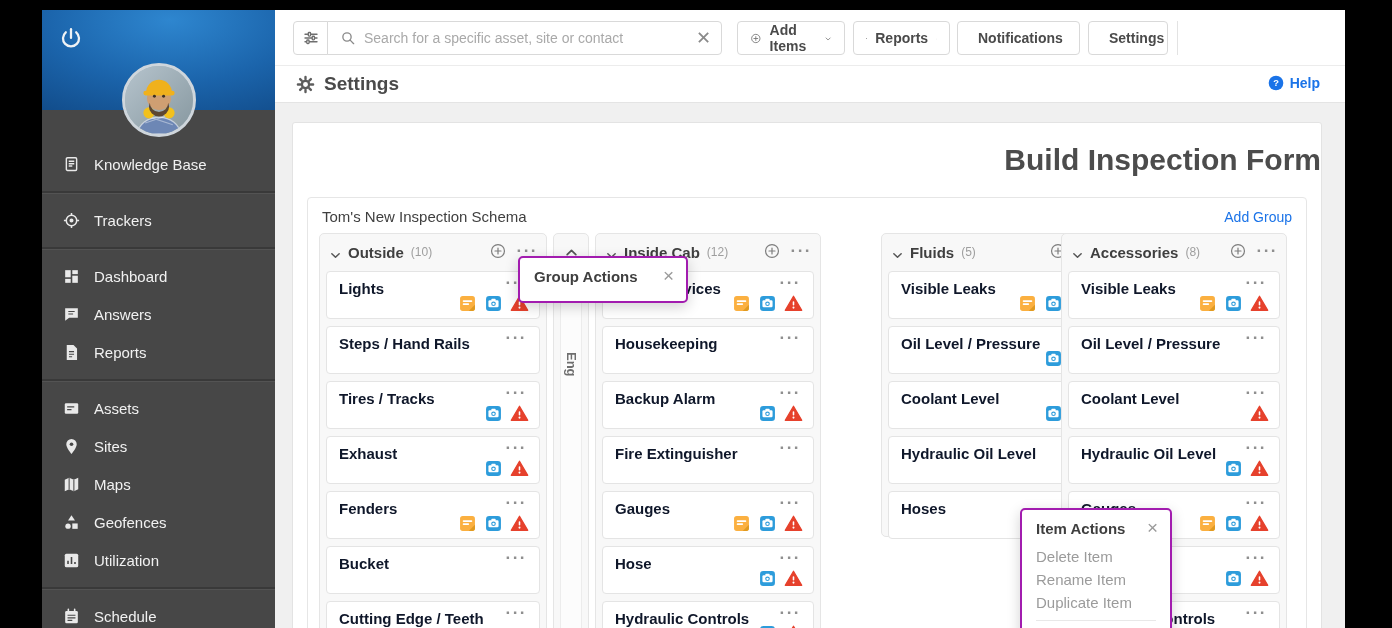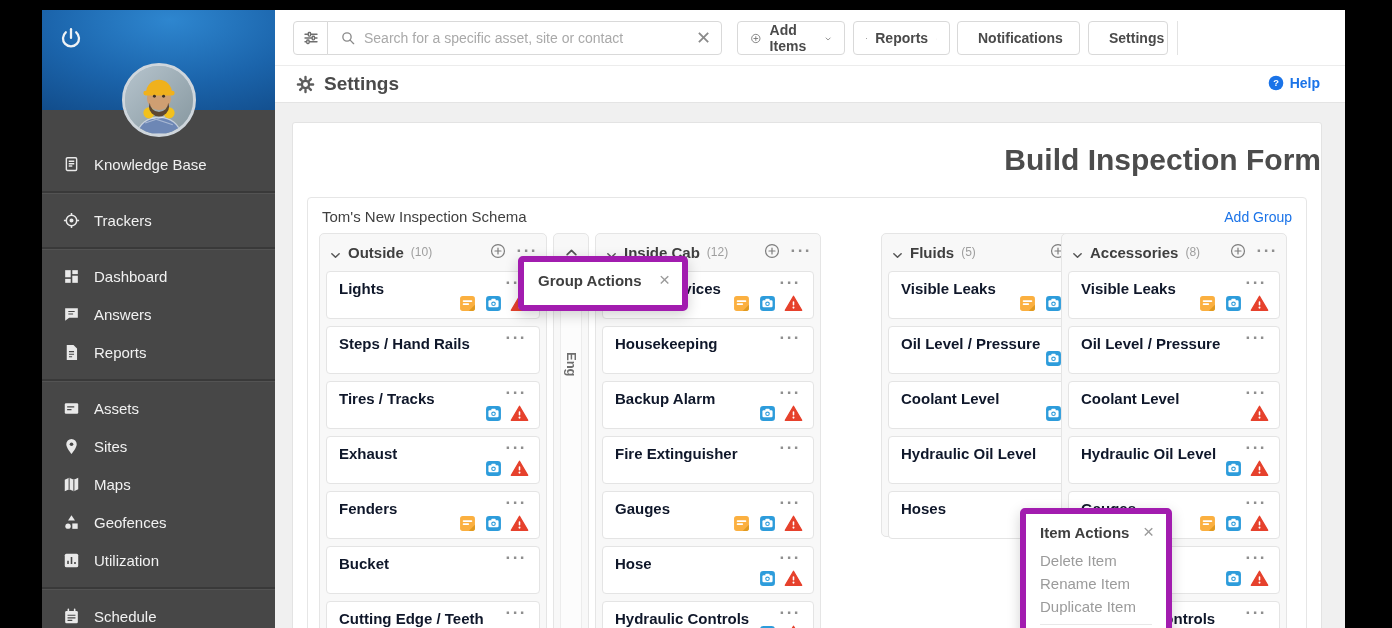--- a/index.html
+++ b/index.html
@@ -91,21 +91,21 @@
   .badge svg { width:100%; height:100%; display:block; }
 
   
   .strip-inner { position:absolute; left:6px; right:6px; top:30px; bottom:-20px; background:#fcfcfc;
                  border:1px solid #ececec; border-radius:3px; }
   .strip-head { display:flex; justify-content:center; padding-top:5px; }
   .v-label { position:absolute; top:118px; left:50%; transform:translateX(-50%); writing-mode:vertical-rl;
              font-size:13px; color:#6f6f6f; font-weight:700; }
 
   
-  .popup { position:absolute; background:#fff; border:6px solid #a21caf; border-radius:5px;
+  .popup { position:absolute; background:#fff; border:2px solid #a21caf; border-radius:5px;
            box-shadow:0 4px 14px rgba(0,0,0,.18); z-index:30; padding:10px 0 8px; }
   .popup-title { position:relative; padding:0 14px; font-size:15px; font-weight:700; color:#3f3f3f;
                  line-height:18px; margin-bottom:7px; }
   .popup-close { position:absolute; right:12px; top:-2px; font-size:19px; color:#9b9b9b; cursor:pointer;
                  line-height:1; font-weight:400; }
   .popup li { list-style:none; font-size:15px; color:#9b9b9b; line-height:23px; padding:0 14px; cursor:pointer;
               white-space:nowrap; }
   .popup .pdiv { height:1px; background:#e8e8e8; margin:6px 14px 1px; }
   #group-actions { left:518px; top:256px; width:170px; }
   #item-actions  { left:1020px; top:508px; width:152px; }

